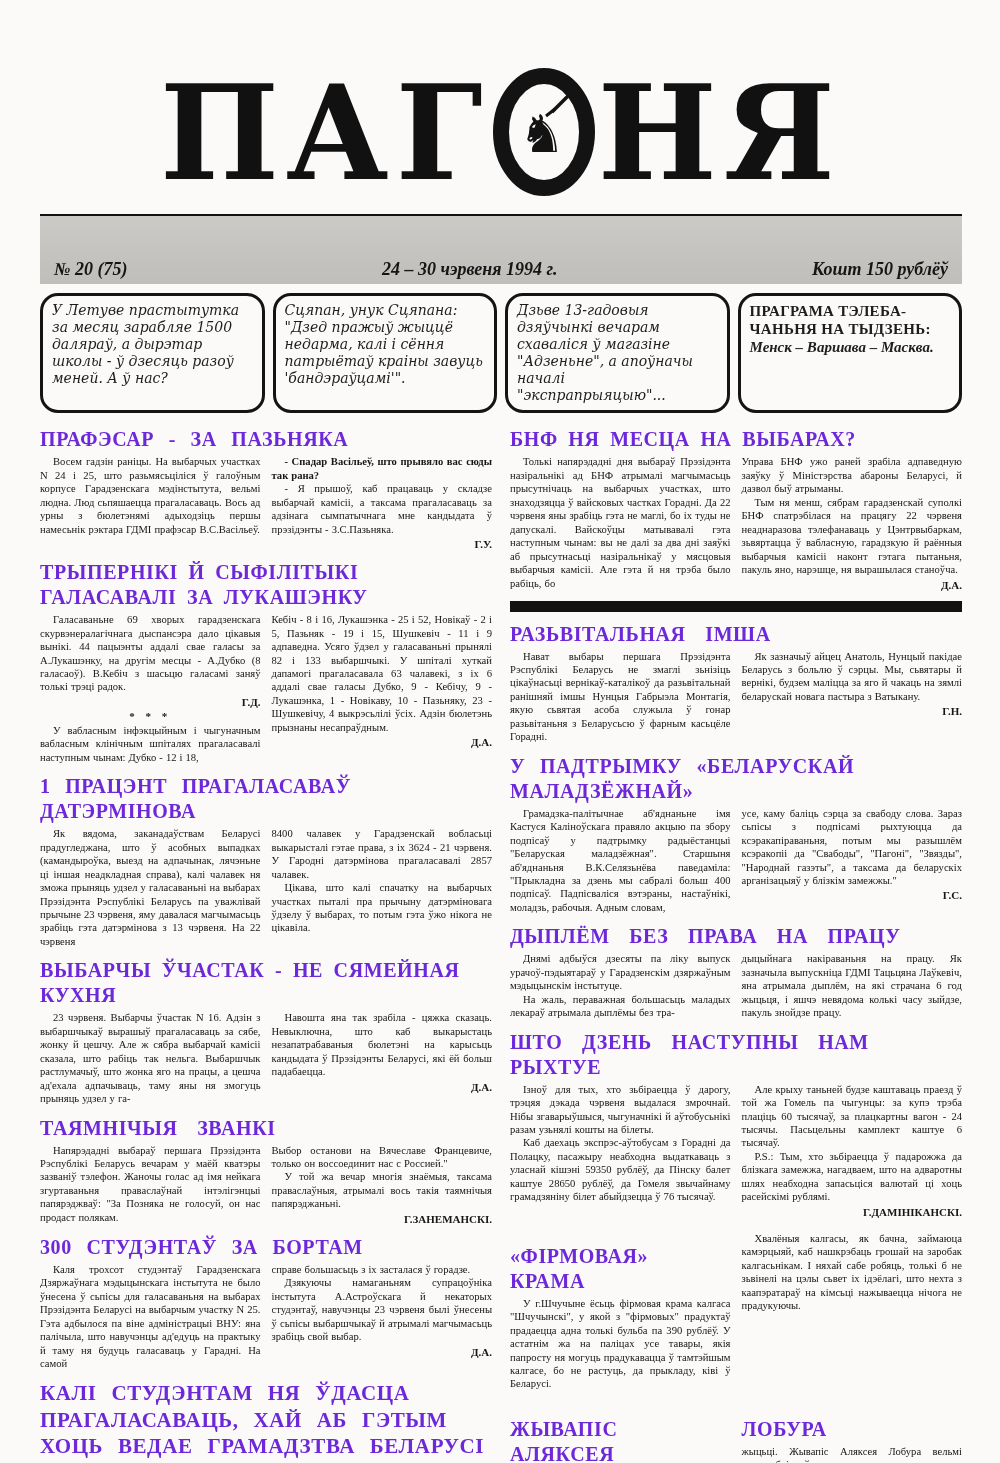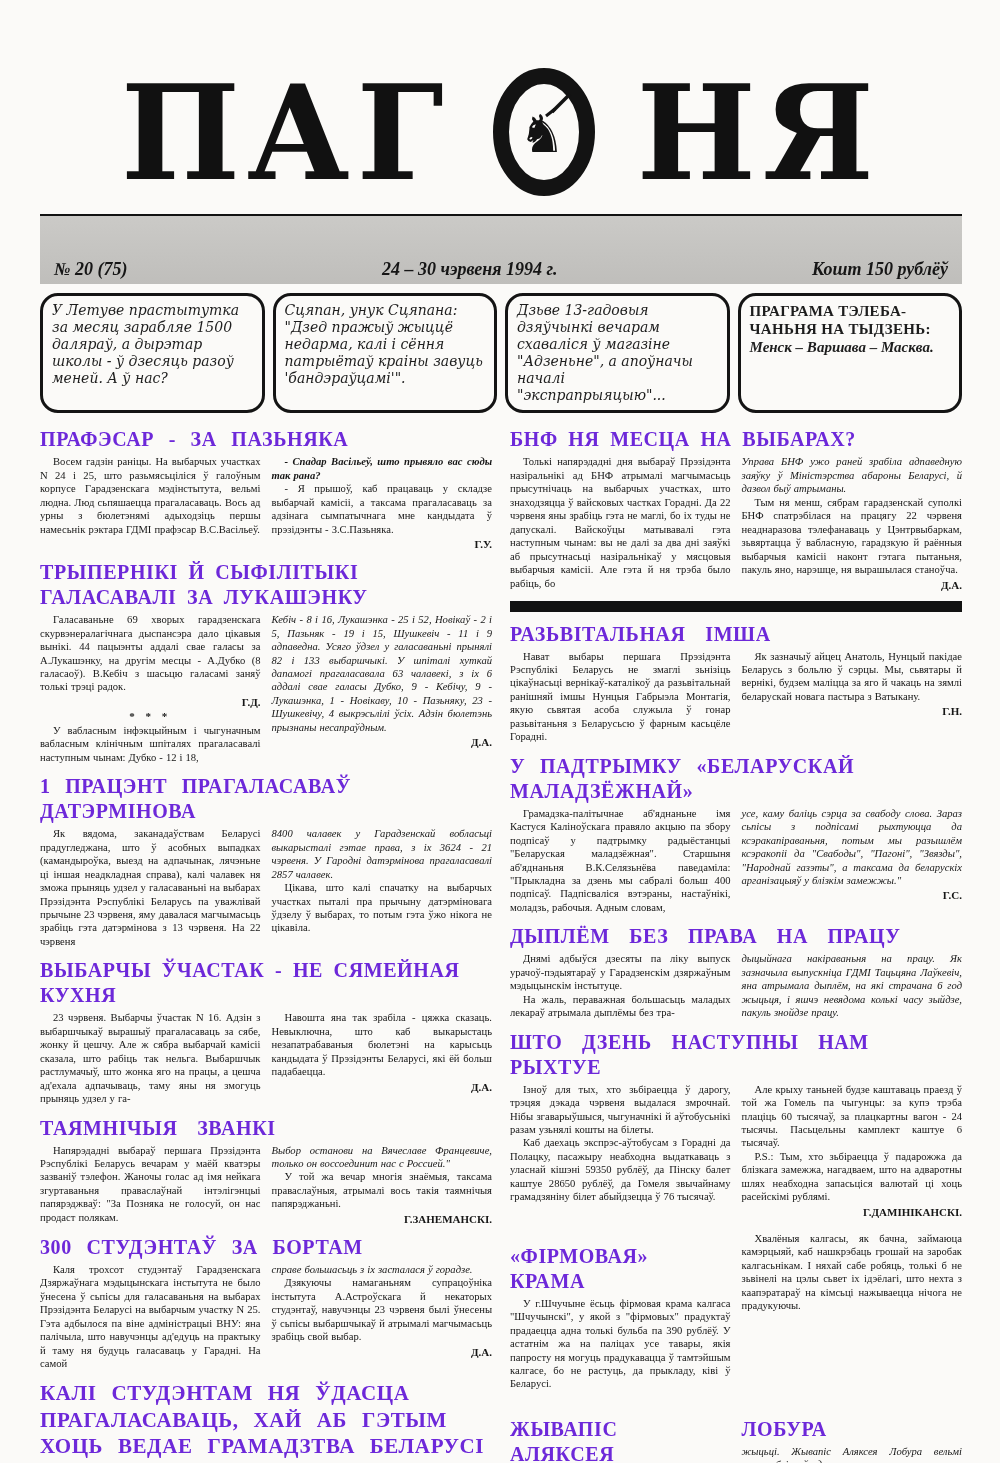--- a/index.html
+++ b/index.html
@@ -17,21 +17,21 @@
   }
   .region-strip .left{
     font:700 italic 17px/1 "Liberation Serif",serif;letter-spacing:1px;
   }
   .region-strip .right{
     font:700 italic 16px/1 "Liberation Serif",serif;letter-spacing:.5px;
   }
   
   .masthead{
     display:flex;justify-content:center;align-items:center;
-    height:146px;margin-top:4px;user-select:none;gap:39px;
+    height:146px;margin-top:4px;user-select:none;
   }
   .masthead .word{
     font-family:"DejaVu Serif",serif;font-weight:700;
     font-size:126px;line-height:1;letter-spacing:7px;
     transform:scaleY(1.04);color:#111;
   }
   .masthead .o-wrap{display:inline-block;margin:0 2px;}
   
   .date-bar{
     margin-top:8px;border-top:2px solid #121212;
@@ -63,22 +63,22 @@
     margin:10px 0 3px;color:#6d28d9;
   }
   .headline.small-gap{word-spacing:5px;}
   .headline.wide{word-spacing:14px;}
   .cols{display:grid;grid-template-columns:1fr 1fr;column-gap:11px;}
   .col{min-width:0;}
   .p{
     margin:0;font-size:10.6px;line-height:1.27;text-align:justify;
     text-indent:13px;word-spacing:.4px;
   }
-  .p.no-indent{text-indent:0;font-style:italic;}
-  .p.bold{font-weight:700;font-style:italic;}
+  .p.no-indent{text-indent:0;}
+  .p.bold{font-weight:700;}
   .byline{
     margin:2px 0 0;font-size:11px;font-weight:700;text-align:right;
   }
   .stars{margin:2px 0;font-weight:700;text-align:center;font-size:11px;letter-spacing:4px;}
   .black-bar{height:11px;background:#121212;margin:10px 0 2px;}
   .split-head .cols > .col > .headline{margin-top:16px;}
 </style>
 </head>
 <body>
 

